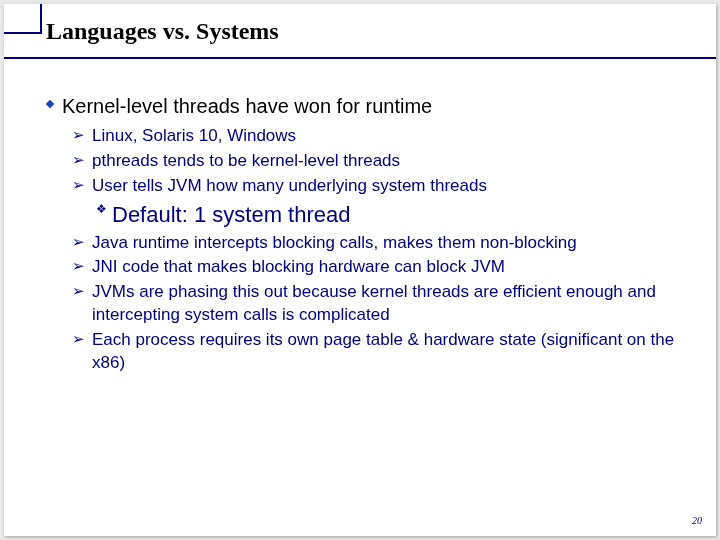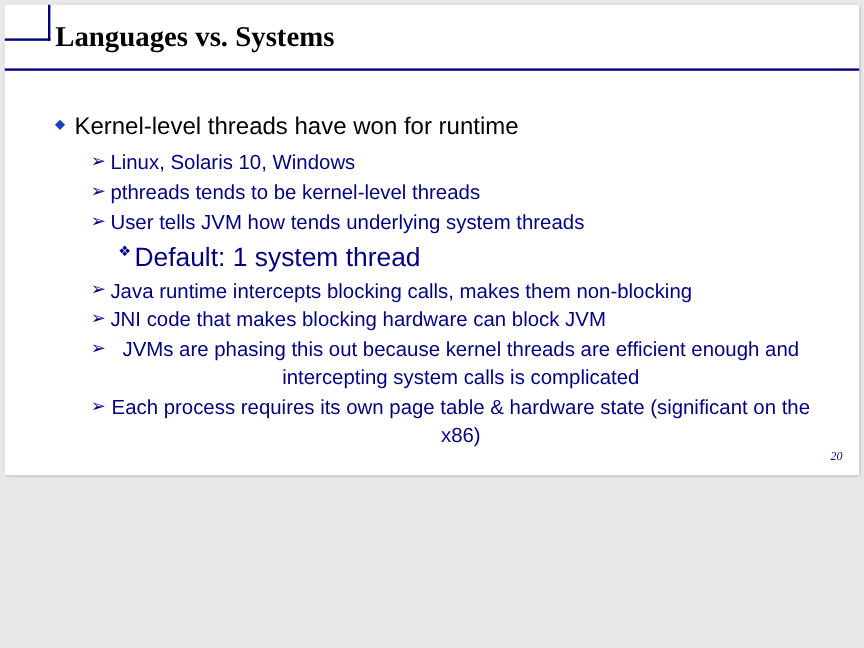--- a/index.html
+++ b/index.html
@@ -7,25 +7,24 @@
   body {
     background: #e8e8e8;
     font-family: Arial, Helvetica, sans-serif;
     display: flex;
     align-items: flex-start;
     justify-content: flex-start;
     padding: 4px;
   }
   .slide {
     width: 712px;
-    height: 392px;
+    height: 532px;
     background: #ffffff;
     position: relative;
     box-shadow: 1px 1px 3px rgba(0,0,0,0.3);
-    text-align: center;
   }
   .corner-box {
     position: absolute;
     top: 0; left: 0;
     width: 38px; height: 30px;
     border-right: 2px solid #000080;
     border-bottom: 2px solid #000080;
     background: #fff;
   }
   .title {
@@ -137,21 +136,21 @@
       <span class="arrow">➢</span>
       <span class="txt">Linux, Solaris 10, Windows</span>
     </div>
     <div class="b2">
       <span class="arrow">➢</span>
       <span class="txt">pthreads tends to be kernel-level threads</span>
     </div>
 
     <div class="b2">
       <span class="arrow">➢</span>
-      <span class="txt">User tells JVM how tends underlying system threads</span>
+      <span class="txt">User tells JVM how many underlying system threads</span>
     </div>
     <div class="b3">
       <span class="dia">❖</span>
       <span class="txt">Default: 1 system thread</span>
     </div>
     <div class="b2">
       <span class="arrow">➢</span>
       <span class="txt">Java runtime intercepts blocking calls, makes them non-blocking</span>
     </div>
     <div class="b2">

